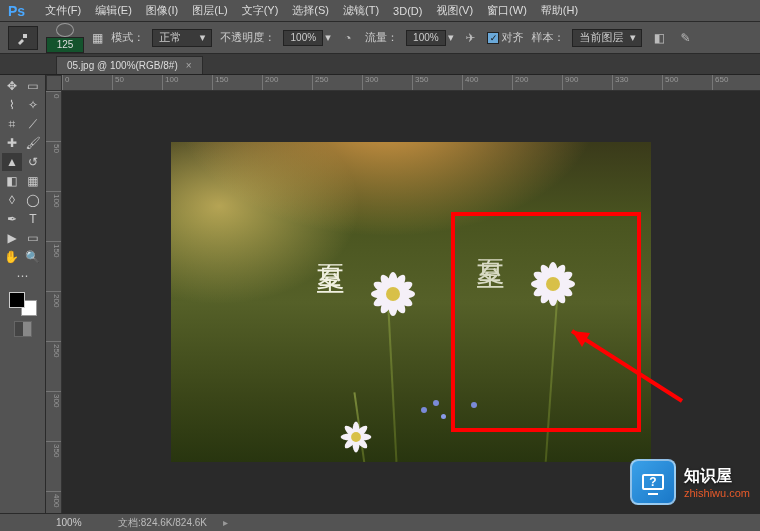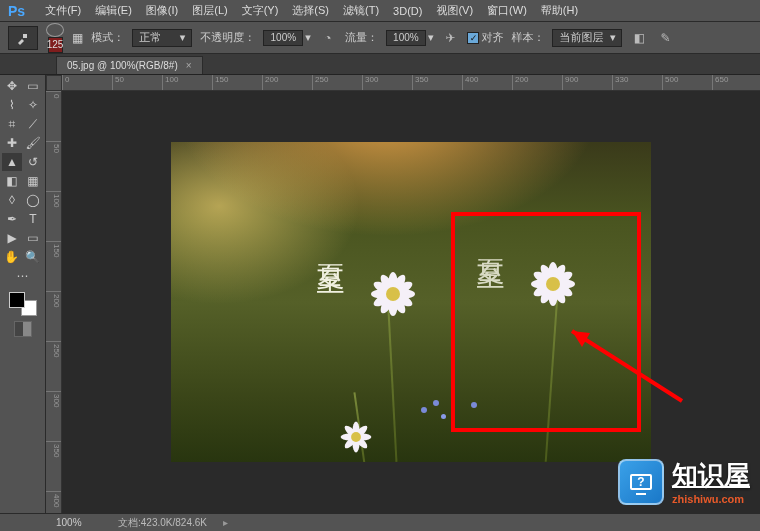--- a/index.html
+++ b/index.html
@@ -4,21 +4,21 @@
 <style>
 * { margin: 0; padding: 0; box-sizing: border-box; font-family: "Microsoft YaHei", Arial, sans-serif; }
 body { width: 760px; height: 531px; background: #535353; overflow: hidden; position: relative; }
 
 .menubar { height: 22px; background: #535353; display: flex; align-items: center; padding-left: 8px; gap: 14px; font-size: 11px; color: #ddd; border-bottom: 1px solid #2a2a2a; }
 .menubar .logo { color: #4aa8ff; font-weight: bold; font-size: 14px; margin-right: 6px; }
 .menubar span { cursor: default; }
 
 .optbar { height: 32px; background: #535353; display: flex; align-items: center; padding-left: 8px; gap: 8px; font-size: 11px; color: #ccc; border-bottom: 1px solid #2a2a2a; }
 .opt-tool { width: 30px; height: 24px; background: #3a3a3a; border: 1px solid #222; display: flex; align-items: center; justify-content: center; }
-.opt-num { width: 15px; height: 16px; background: #7f1d1d; color: #ddd; font-size: 10px; display: flex; align-items: center; justify-content: center; border: 1px solid #222; }
+.opt-num { width: 38px; height: 16px; background: #14532d; color: #ddd; font-size: 10px; display: flex; align-items: center; justify-content: center; border: 1px solid #222; }
 .opt-select { height: 18px; background: #3a3a3a; color: #ccc; font-size: 11px; padding: 0 6px; display: flex; align-items: center; border: 1px solid #222; }
 .opt-select.mode { width: 60px; gap: 16px; }
 .opt-select.sample { width: 70px; }
 .opt-pct { display: flex; align-items: center; gap: 2px; }
 .opt-pct .val { width: 40px; height: 16px; background: #3a3a3a; border: 1px solid #222; font-size: 10px; display: flex; align-items: center; justify-content: center; }
 .opt-icon { width: 18px; height: 18px; color: #bbb; font-size: 12px; display: flex; align-items: center; justify-content: center; }
 .opt-checkbox { width: 12px; height: 12px; background: #6aa8d8; border: 1px solid #222; display: inline-flex; align-items: center; justify-content: center; font-size: 9px; color: #111; margin-right: 2px; }
 
 .tabbar { height: 21px; background: #3a3a3a; display: flex; align-items: flex-end; padding-left: 56px; font-size: 10px; border-bottom: 1px solid #222; }
 .tab { background: #535353; color: #ddd; padding: 3px 10px; border-top: 1px solid #2a2a2a; border-left: 1px solid #2a2a2a; border-right: 1px solid #2a2a2a; display: flex; align-items: center; gap: 8px; }
@@ -64,22 +64,22 @@
 
 .statusbar { position: absolute; bottom: 0; left: 0; right: 0; height: 18px; background: #535353; display: flex; align-items: center; font-size: 10px; color: #ccc; border-top: 1px solid #2a2a2a; padding-left: 56px; gap: 12px; }
 .statusbar .zoom { width: 50px; }
 .statusbar .docinfo { color: #bbb; }
 
 .watermark { position: absolute; right: 10px; bottom: 26px; display: flex; align-items: center; gap: 8px; }
 .watermark .badge { width: 46px; height: 46px; border-radius: 8px; background: linear-gradient(135deg,#3aa0e8,#1a78c8); border: 2px solid rgba(255,255,255,0.5); display: flex; align-items: center; justify-content: center; position: relative; }
 .watermark .badge .screen { width: 22px; height: 16px; border: 2px solid #fff; border-radius: 2px; display: flex; align-items: center; justify-content: center; color: #fff; font-size: 12px; font-weight: bold; }
 .watermark .badge .stand { position: absolute; bottom: 8px; width: 10px; height: 2px; background: #fff; }
 .watermark .txt { display: flex; flex-direction: column; }
-.watermark .txt .cn { color: #fff; font-size: 26px; font-weight: bold; text-shadow: 0 1px 3px rgba(0,0,0,0.6); text-decoration: underline; }
-.watermark .txt .en { color: #e85a2a; font-size: 11px; font-weight: bold; }
+.watermark .txt .cn { color: #fff; font-size: 16px; font-weight: bold; text-shadow: 0 1px 3px rgba(0,0,0,0.6); }
+.watermark .txt .en { color: #e85a2a; font-size: 11px; font-weight: normal; }
 </style>
 </head>
 <body>
 
 <div class="menubar">
   <span class="logo">Ps</span>
   <span>文件(F)</span>
   <span>编辑(E)</span>
   <span>图像(I)</span>
   <span>图层(L)</span>
@@ -290,21 +290,21 @@
       <svg class="red-arrow" style="left:490px;top:230px;" width="140" height="90" viewBox="0 0 140 90">
         <line x1="130" y1="80" x2="20" y2="10" stroke="#f00" stroke-width="4"></line>
         <polygon points="20,10 38,12 30,26" fill="#f00"></polygon>
       </svg>
     </div>
   </div>
 </div>
 
 <div class="statusbar">
   <span class="zoom">100%</span>
-  <span class="docinfo"><span>文档:</span><span>423.0K/824.6K</span></span>
+  <span class="docinfo"><span>文档:</span><span>824.6K/824.6K</span></span>
   <span style="margin-left:4px;color:#999;">▸</span>
 </div>
 
 <div class="watermark">
   <div class="badge">
     <div class="screen">?</div>
     <div class="stand"></div>
   </div>
   <div class="txt">
     <span class="cn">知识屋</span>

